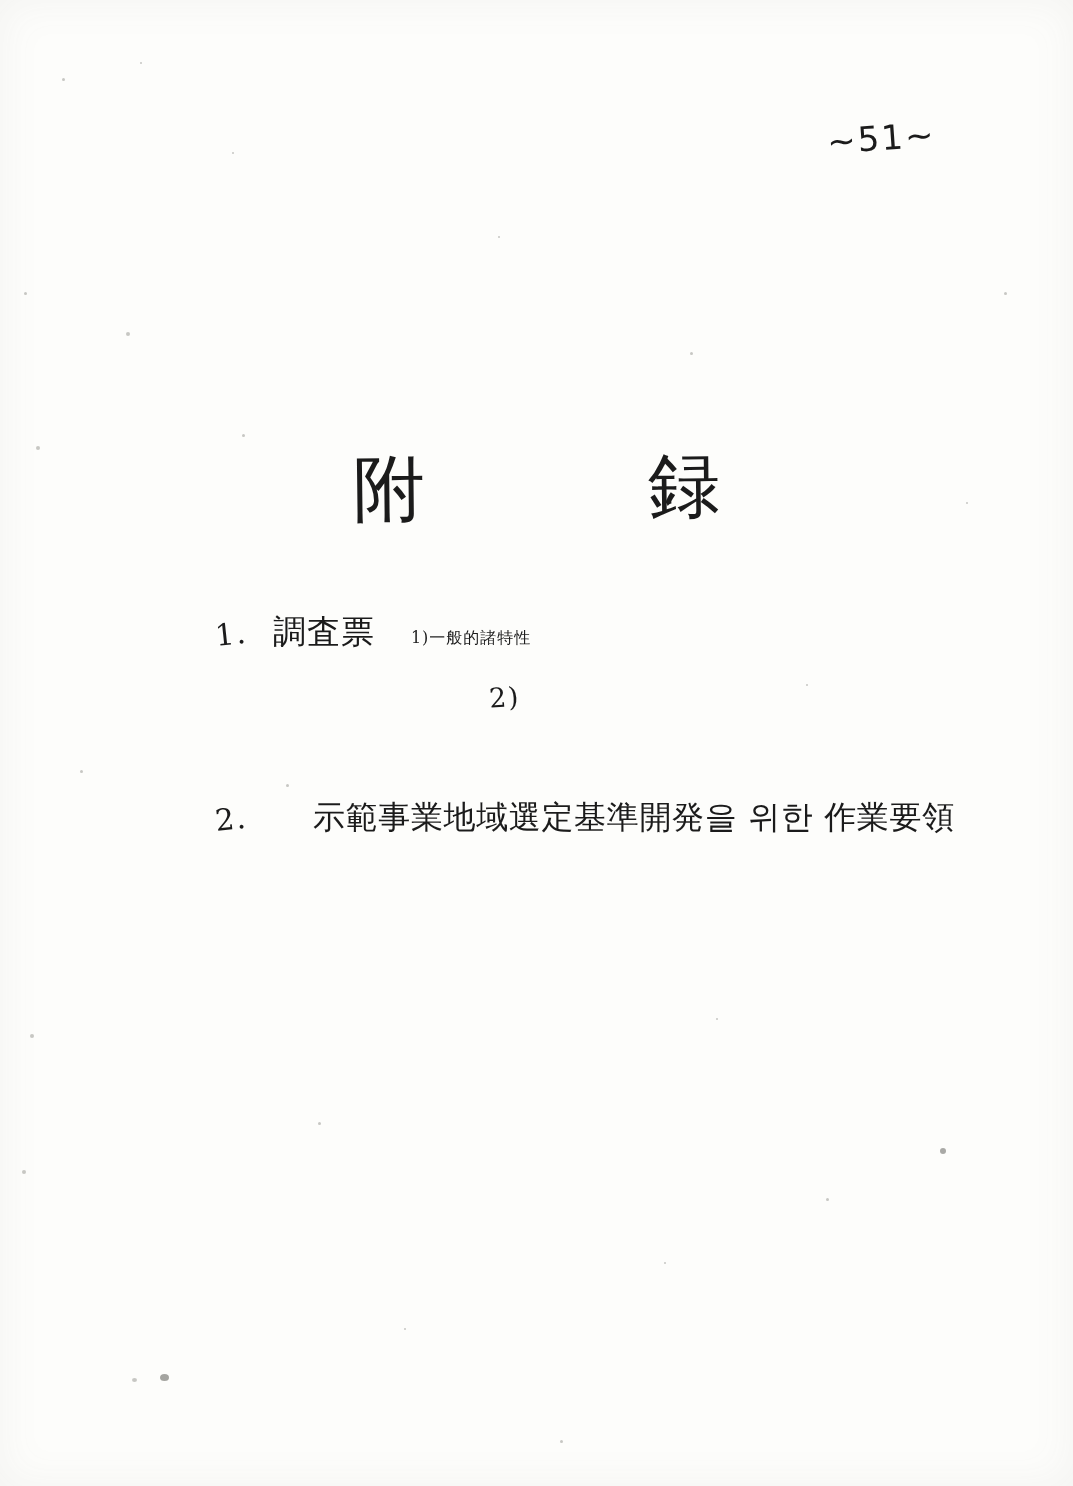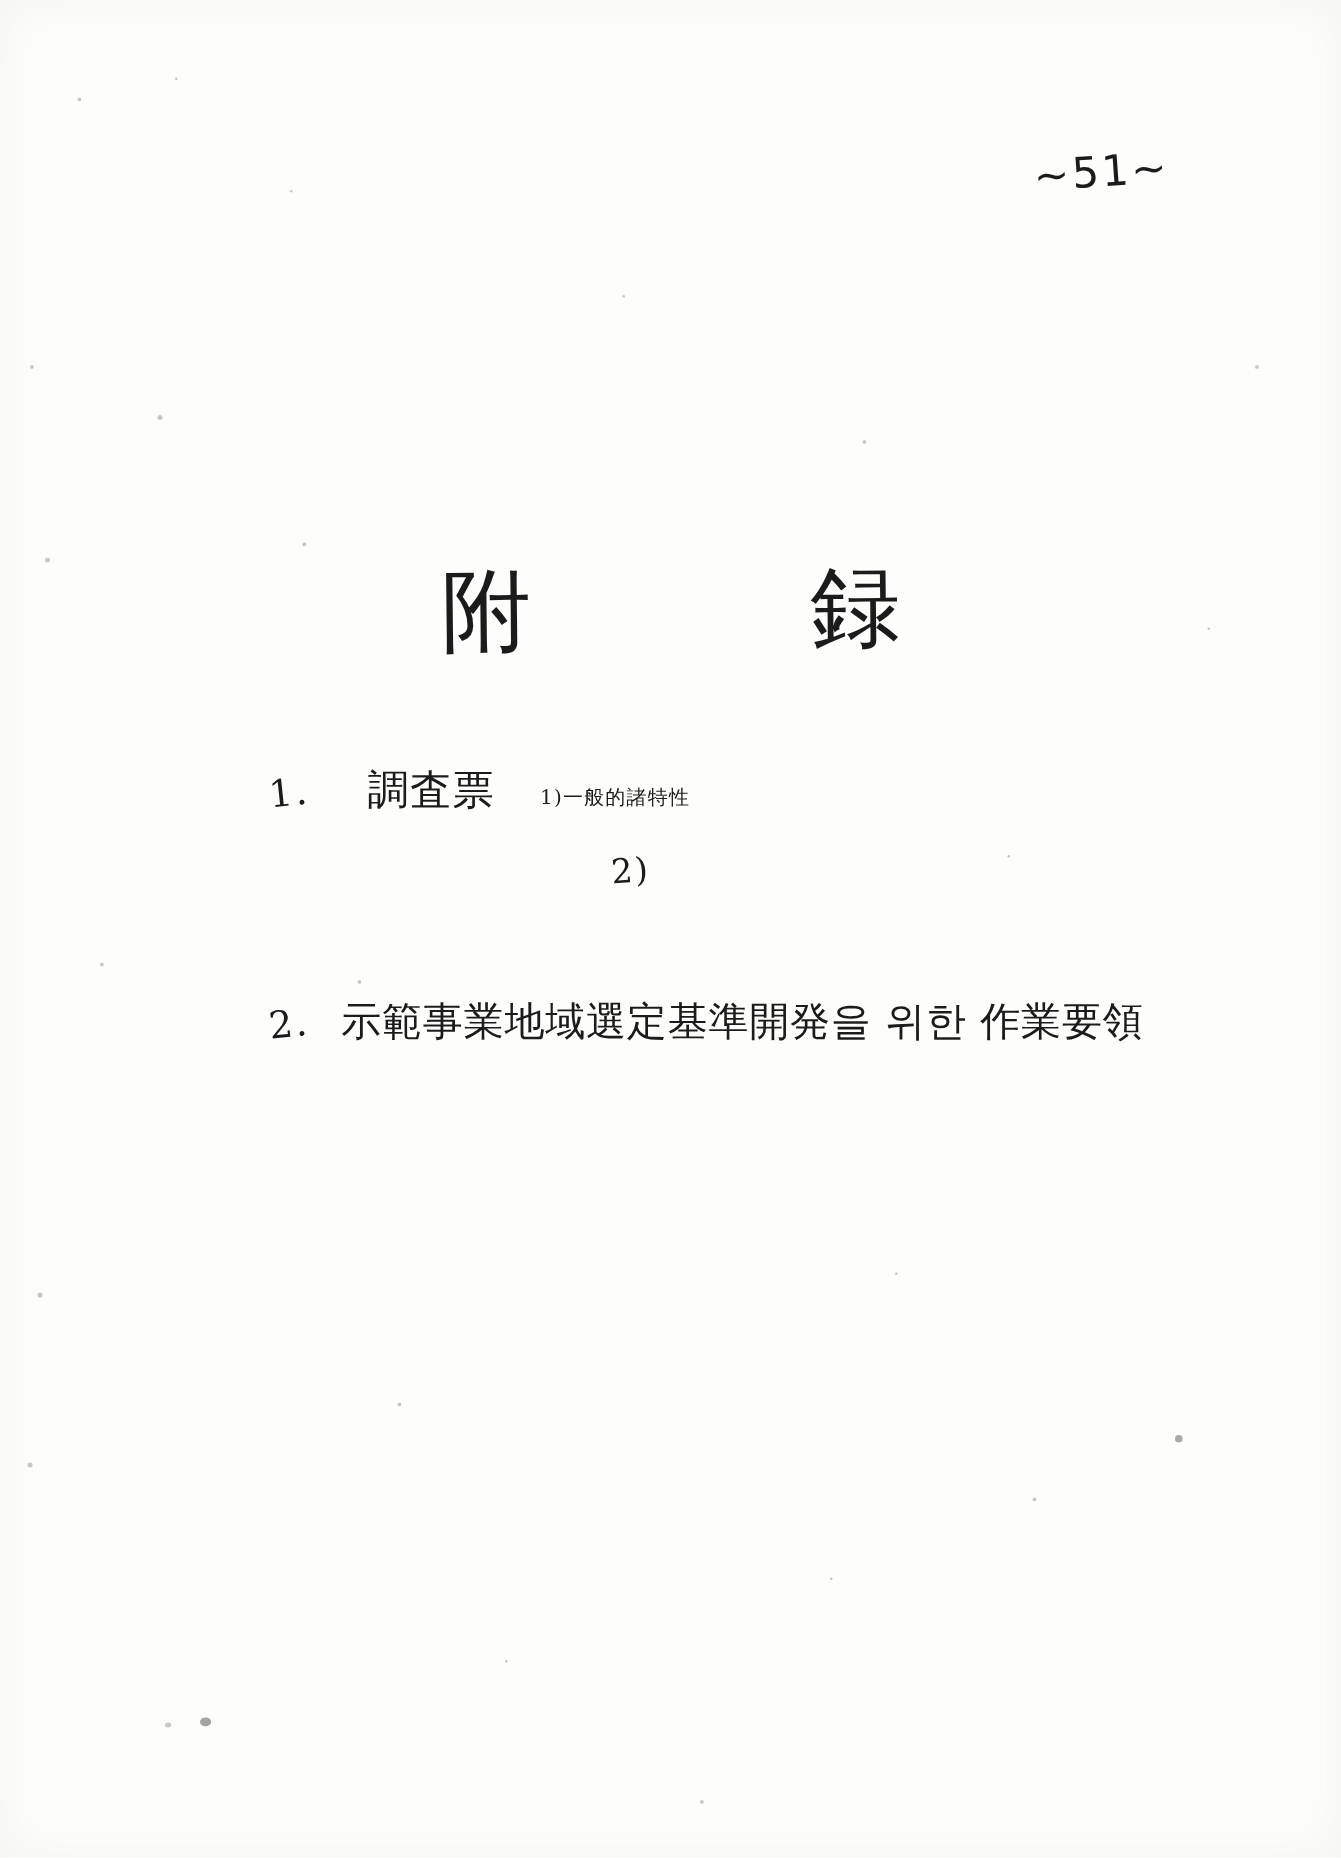--- a/index.html
+++ b/index.html
@@ -104,21 +104,20 @@
     transform: rotate(-4deg);
   }
   .sub-entry .stxt {
     font-size: 32px;
     letter-spacing: 0.04em;
   }
 
   .line-main {
     display: flex;
     align-items: baseline;
-    margin-left: 21px;
   }
   .inline-sub {
     margin-left: 36px;
   }
 
   .entry-2 {
     margin-top: 66px;
   }
   .entry-2 .txt {
     font-size: 32px;
@@ -184,19 +183,19 @@
         <div class="sub-list" style="margin-top:26px; margin-left:216px;">
           <div class="sub-entry">
             <span class="hand snum">2)</span>
           </div>
         </div>
       </div>
     </div>
 
     <div class="entry entry-2">
       <span class="hand num">2.</span>
-      <div style="display:flex; flex-direction:row;">
+      <div style="display:flex; flex-direction:row;margin-left:40px;">
         <span class="hand txt">示範事業地域選定基準開発을  위한  作業要領</span>
       </div>
     </div>
 
   </div>
 </div>
 
 </body></html>

